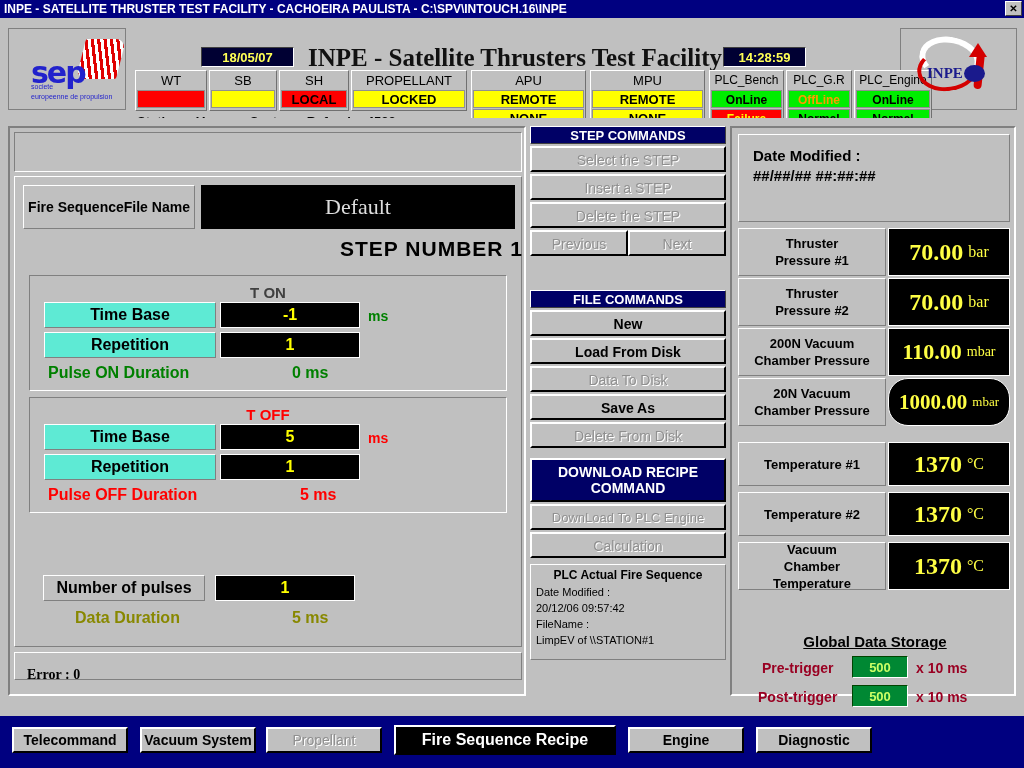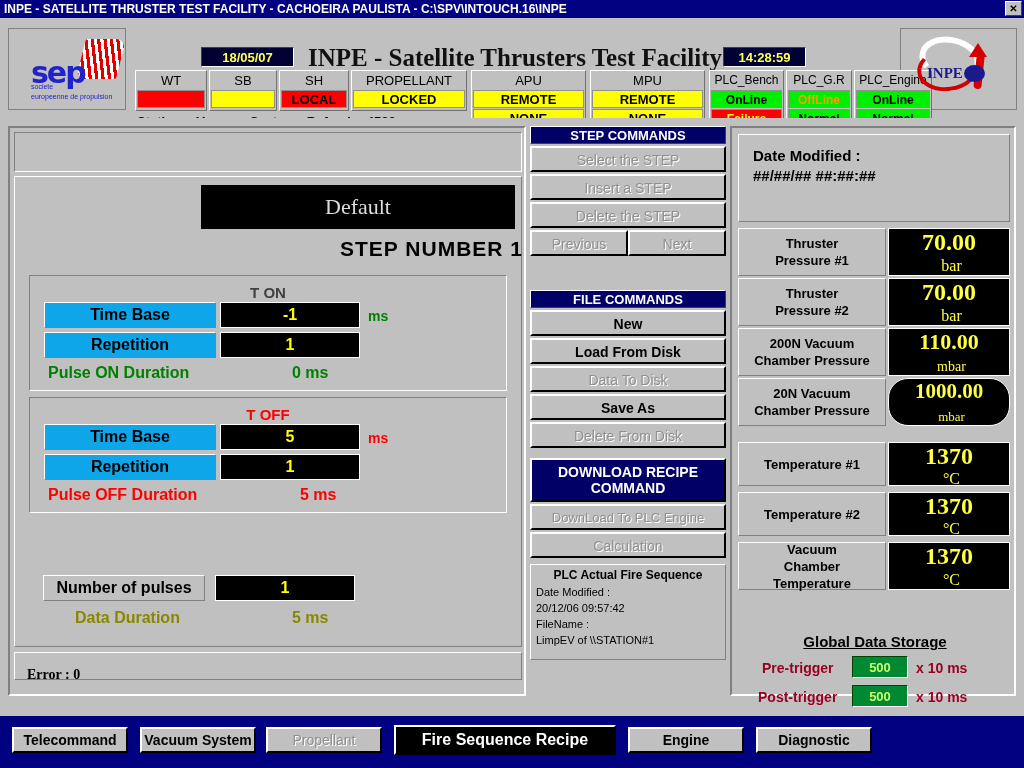--- a/index.html
+++ b/index.html
@@ -151,21 +151,21 @@
   .group-box { position: absolute; background: #c0c0c0; }
   .gb-ton { left: 14px; top: 98px; width: 478px; height: 116px; }
   .gb-toff { left: 14px; top: 220px; width: 478px; height: 116px; }
 
   .ton-title { position:absolute; left: 0; top: 8px; width: 100%; text-align: center;
     font-size: 15px; font-weight: bold; color: #404040; }
   .toff-title { position:absolute; left: 0; top: 8px; width: 100%; text-align: center;
     font-size: 15px; font-weight: bold; color: #ff0000; }
 
   .row-label {
-    position: absolute; background: #0ea5e9; display:flex; align-items:center; justify-content:center;
+    position: absolute; background: #5eead4; display:flex; align-items:center; justify-content:center;
     font-size: 16px; font-weight: bold; color: #000;
   }
   .row-val {
     position: absolute; background: #000; color: #ffff00;
     display:flex; align-items:center; justify-content:center;
     font-size: 16px; font-weight: bold;
     border: 1px solid #ffffff;
   }
   .unit { position: absolute; font-size: 14px; font-weight: bold; }
   .unit-green { color: #008000; }
@@ -231,24 +231,23 @@
   .dm-box { position: absolute; left: 6px; top: 6px; width: 272px; height: 88px; background: #c0c0c0; }
   .dm-t1 { position:absolute; left: 14px; top: 12px; font-size: 15px; font-weight: bold; color: #000; }
   .dm-t2 { position:absolute; left: 14px; top: 32px; font-size: 15px; font-weight: bold; color: #000; font-family: "Liberation Sans", sans-serif; }
 
   .meter-lbl {
     position: absolute; background: #c0c0c0; display:flex; align-items:center; justify-content:center;
     text-align: center; font-size: 13px; font-weight: bold; color: #000; line-height: 17px;
   }
   .meter-val {
     position: absolute; background: #000000;
-    display:flex; align-items:center; justify-content:space-between;
+    display:flex; align-items:center; justify-content:center;
     font-family: "Liberation Serif", serif;
     border: 1px solid #ffffff;
-    flex-direction: column;
   }
   .meter-val .num { color: #ffff44; font-size: 24px; font-weight: bold; }
   .meter-val .u { color: #ffff44; font-size: 16px; margin-left: 5px; }
 
   .gds-title { position:absolute; left: 0; top: 505px; width: 286px; text-align: center;
     font-size: 15px; font-weight: bold; color: #000; text-decoration: underline; }
   .gds-lbl { position: absolute; font-size: 14px; font-weight: bold; color: #990022; }
   .gds-val {
     position: absolute; background: #008833; color: #ccff66;
     display:flex; align-items:center; justify-content:center;
@@ -368,20 +367,25 @@
     </div>
   </div>
 
   <div class="body-area">
 
     <div class="left-panel sunken">
 
       <div class="lp-topstrip thin-sunken"></div>
 
       <div class="lp-main thin-raised">
+        <div class="fs-label thin-raised">
+          <span>Fire Sequence</span>
+            <br>
+          <span>File Name</span>
+        </div>
         <div class="fs-value">Default</div>
 
         <div class="step-number">STEP NUMBER  1</div>
 
         <div class="group-box gb-ton thin-sunken">
           <div class="ton-title">T ON</div>
           <div class="row-label thin-raised" style="left:14px; top:26px; width:172px; height:26px;">Time Base</div>
           <div class="row-val" style="left:190px; top:26px; width:140px; height:26px;">-1</div>
           <div class="unit unit-green" style="left:338px; top:32px;">ms</div>
 

